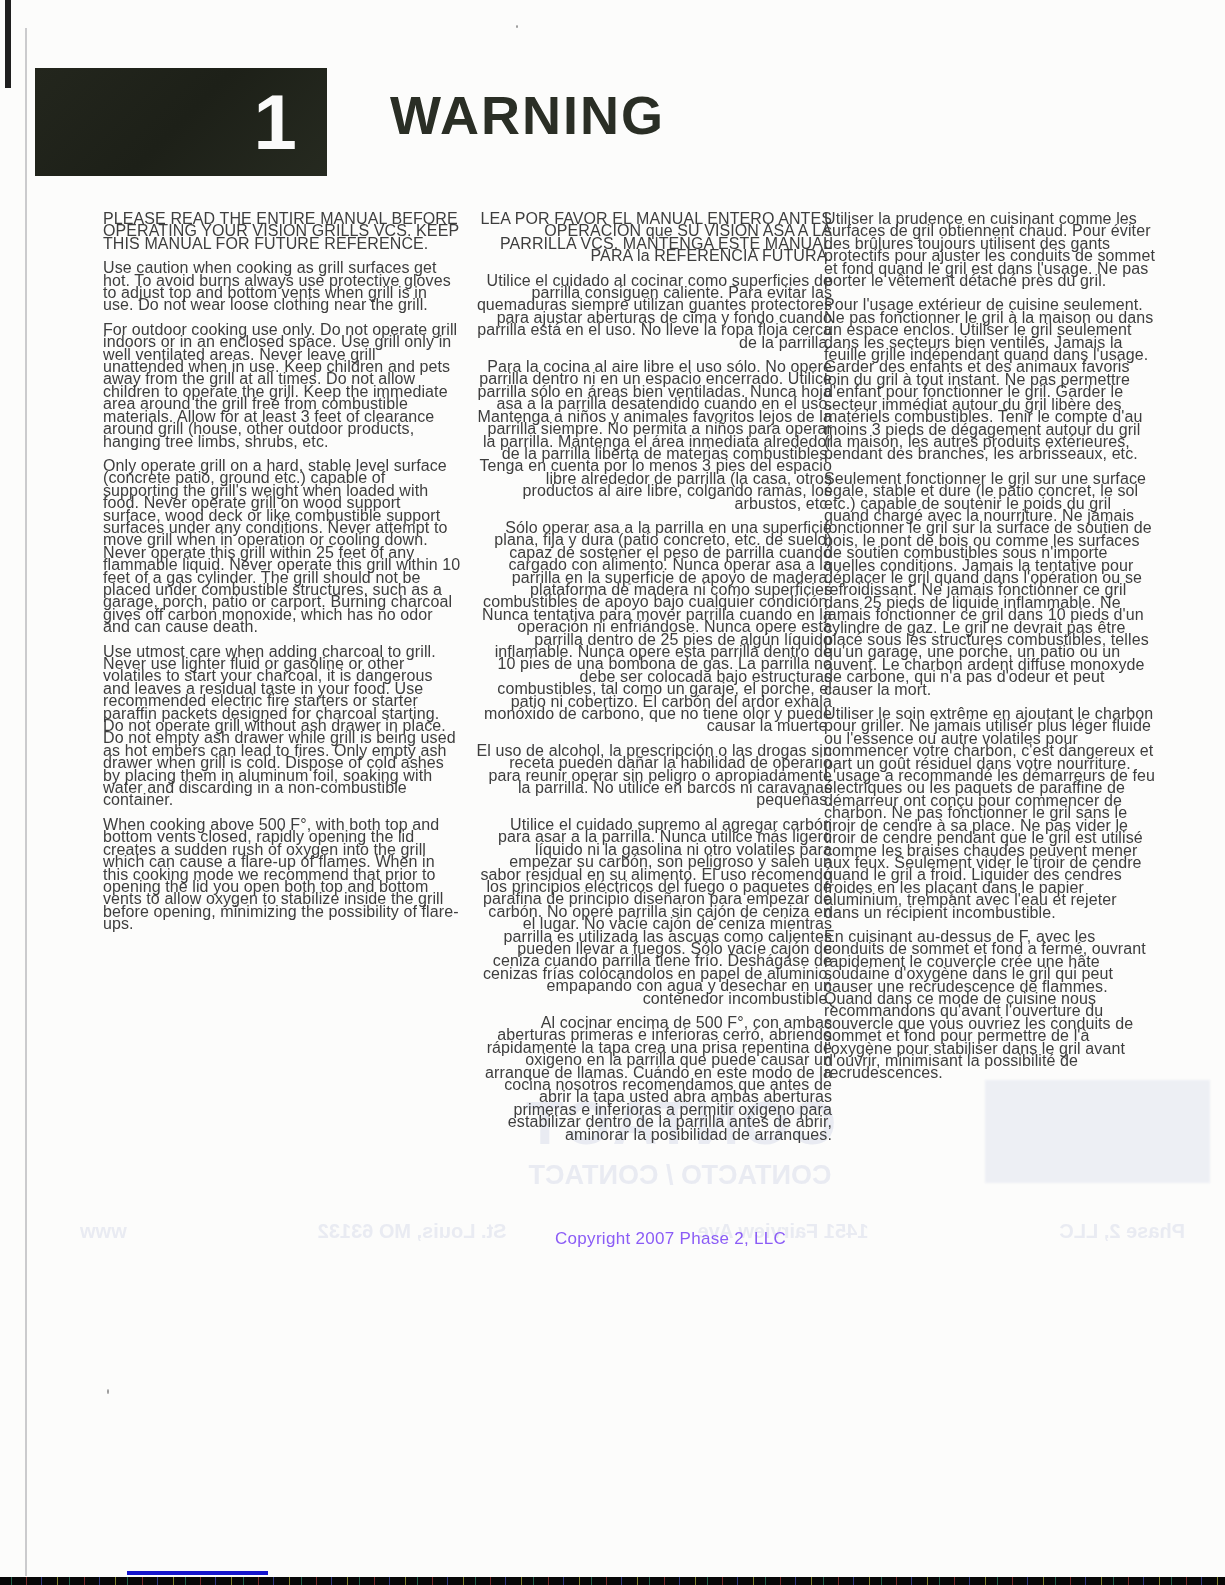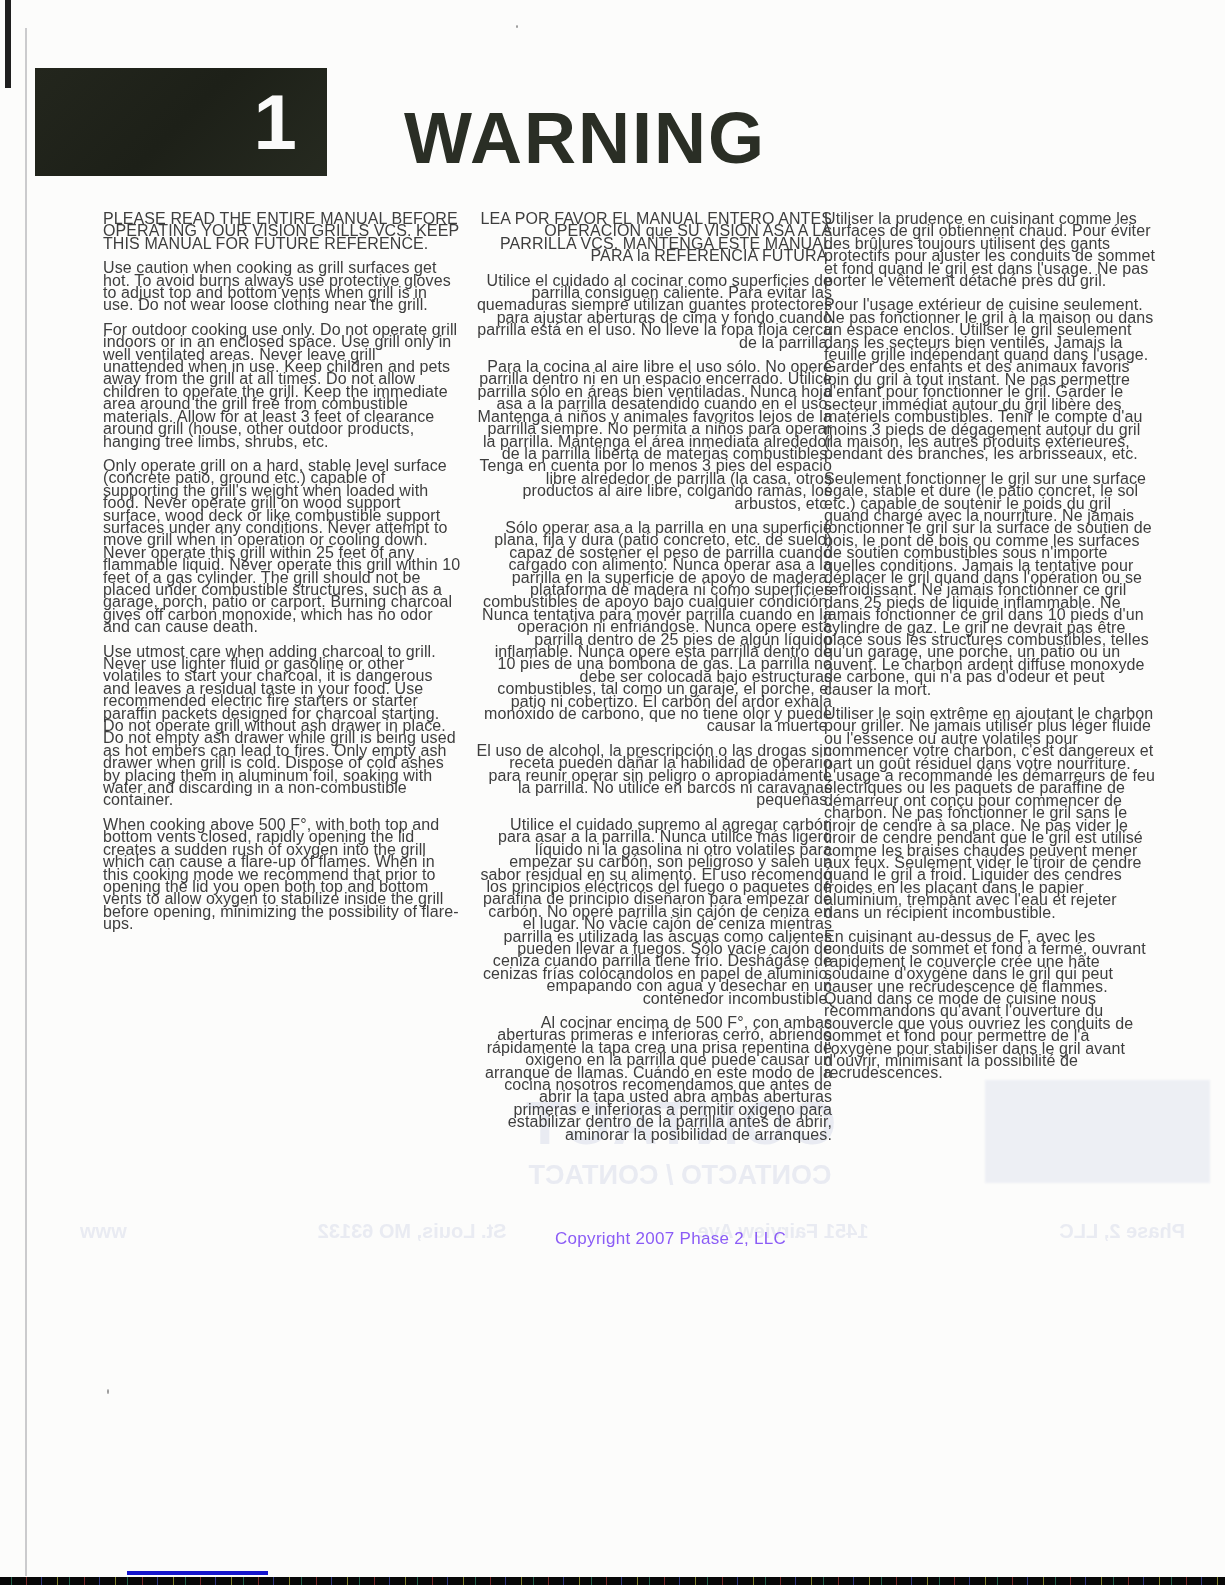--- a/index.html
+++ b/index.html
@@ -31,21 +31,21 @@
 
   
   .section-box{
     position:absolute;left:35px;top:68px;width:292px;height:108px;
     background:linear-gradient(135deg,#23261d 0%,#1d2018 50%,#262a20 100%);
     color:#fafafa;display:flex;align-items:center;justify-content:flex-end;
     padding-right:30px;box-sizing:border-box;
   }
   .section-number{font-size:78px;font-weight:700;line-height:1;letter-spacing:0;}
   .title-block{position:absolute;left:390px;top:88px;color:#2a2e25;}
-  .page-title{font-size:72px;font-weight:700;letter-spacing:2px;line-height:1;margin:14px;}
+  .page-title{font-size:54px;font-weight:700;letter-spacing:2px;line-height:1;margin:0;}
   .page-subtitle{font-size:28px;font-weight:700;letter-spacing:.5px;line-height:1;margin-top:7px;}
 
   
   .col{position:absolute;top:213px;color:#3d3d3d;}
   .col-en{left:103px;width:358px;}
   .col-es{left:476px;width:356px;text-align:right;}
   .col-fr{left:824px;width:332px;}
   .para{font-size:16px;line-height:12.4px;margin:0 0 12px 0;letter-spacing:.1px;}
 
   

